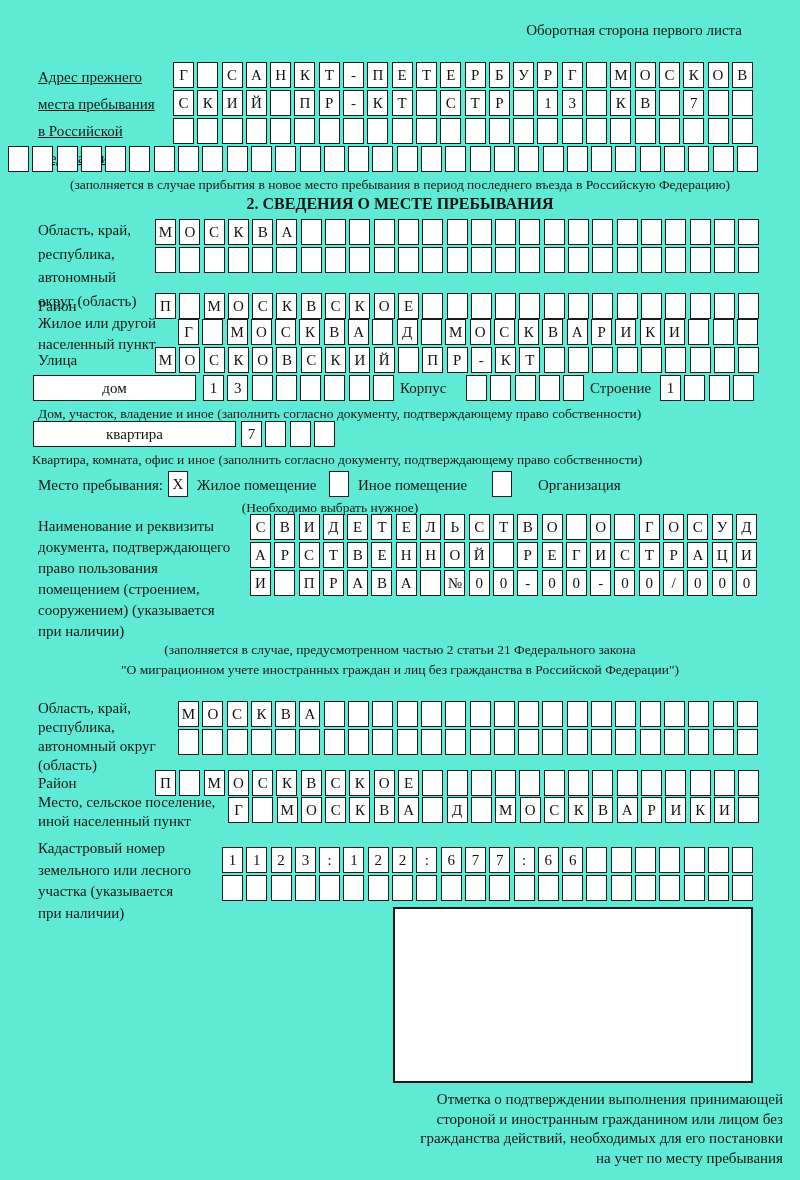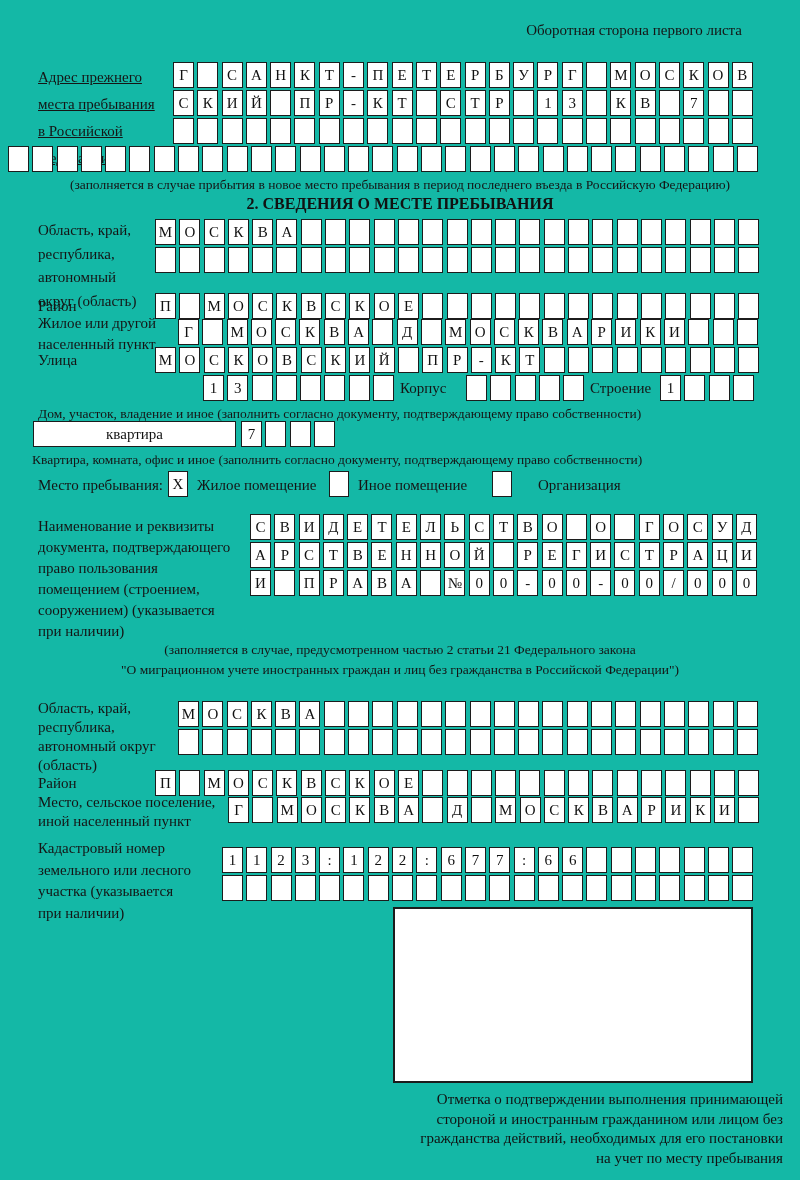--- a/index.html
+++ b/index.html
@@ -1,17 +1,17 @@
 <!DOCTYPE html>
 <html><head>
 <meta charset="utf-8">
 <style>
   html,body{margin:0;padding:0;background:#fff;}
   .page{
-    position:relative;width:800px;height:1180px;background:#14b8a6;overflow:hidden;
+    position:relative;width:800px;height:1180px;background:#5eead4;overflow:hidden;
     font-family:"Liberation Serif","DejaVu Serif",serif;color:#111;
   }
   .abs{position:absolute;}
   .lbl{font-size:15px;line-height:21px;white-space:pre-line;color:#151515;}
   .note{font-size:13.5px;color:#151515;}
   .center{text-align:center;width:800px;left:0;}
   .title{font-weight:bold;font-size:15.5px;}
   .grid{display:flex;gap:3.3px;}
   .cell{
     box-sizing:border-box;flex:0 0 21px;width:21px;height:26px;
@@ -293,20 +293,21 @@
       <div class="cell"></div>
       <div class="cell"></div>
       <div class="cell"></div>
       <div class="cell"></div>
       <div class="cell"></div>
       <div class="cell"></div>
       <div class="cell"></div>
       <div class="cell"></div>
     </div>
 
+  <div class="abs widebox" style="left:33px;top:375px;width:163px;">дом</div>
   <div class="abs grid" style="left:203px;top:375px;">
       <div class="cell">1</div>
       <div class="cell">3</div>
       <div class="cell"></div>
       <div class="cell"></div>
       <div class="cell"></div>
       <div class="cell"></div>
       <div class="cell"></div>
       <div class="cell"></div>
     </div>
@@ -336,20 +337,21 @@
     </div>
   <div class="abs note" style="left:32px;top:452px;">Квартира, комната, офис и иное (заполнить согласно документу, подтверждающему право собственности)</div>
 
   <div class="abs lbl" style="left:38px;top:475px;">Место пребывания:</div>
   <div class="abs checkbox" style="left:168px;top:471px;">X</div>
   <div class="abs lbl" style="left:197px;top:475px;">Жилое помещение</div>
   <div class="abs checkbox" style="left:329px;top:471px;"></div>
   <div class="abs lbl" style="left:358px;top:475px;">Иное помещение</div>
   <div class="abs checkbox" style="left:492px;top:471px;"></div>
   <div class="abs lbl" style="left:538px;top:475px;">Организация</div>
+  <div class="abs note" style="left:130px;top:500px;width:400px;text-align:center;">(Необходимо выбрать нужное)</div>
 
   <div class="abs lbl" style="left:38px;top:516px;">Наименование и реквизиты
 документа, подтверждающего
 право пользования
 помещением (строением,
 сооружением) (указывается
 при наличии)</div>
   <div class="abs grid" style="left:250px;top:514px;">
       <div class="cell">С</div>
       <div class="cell">В</div>

